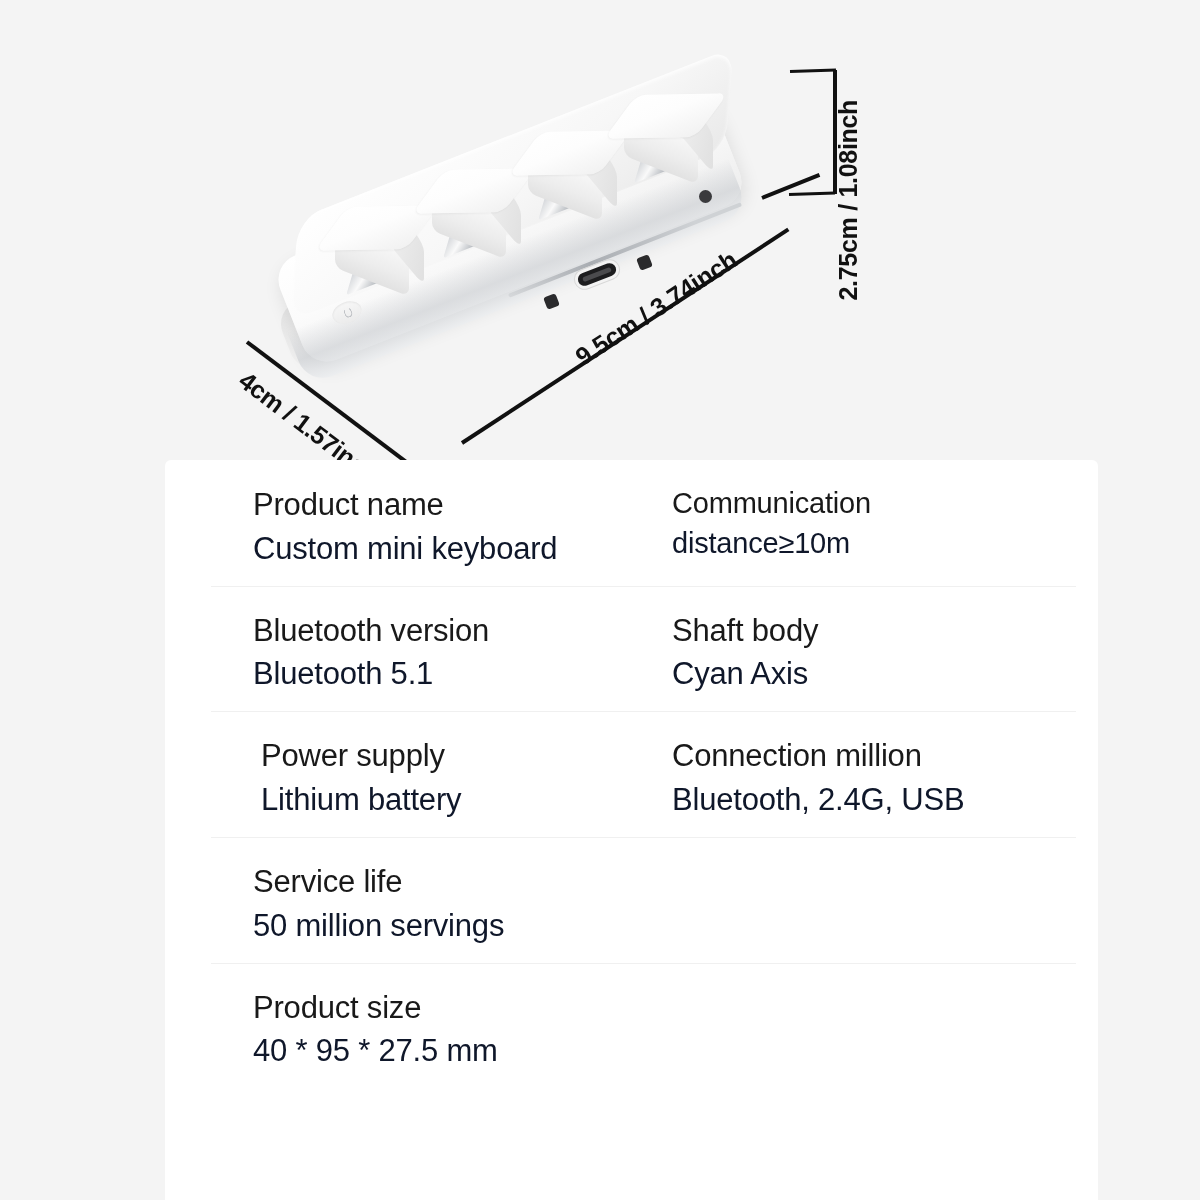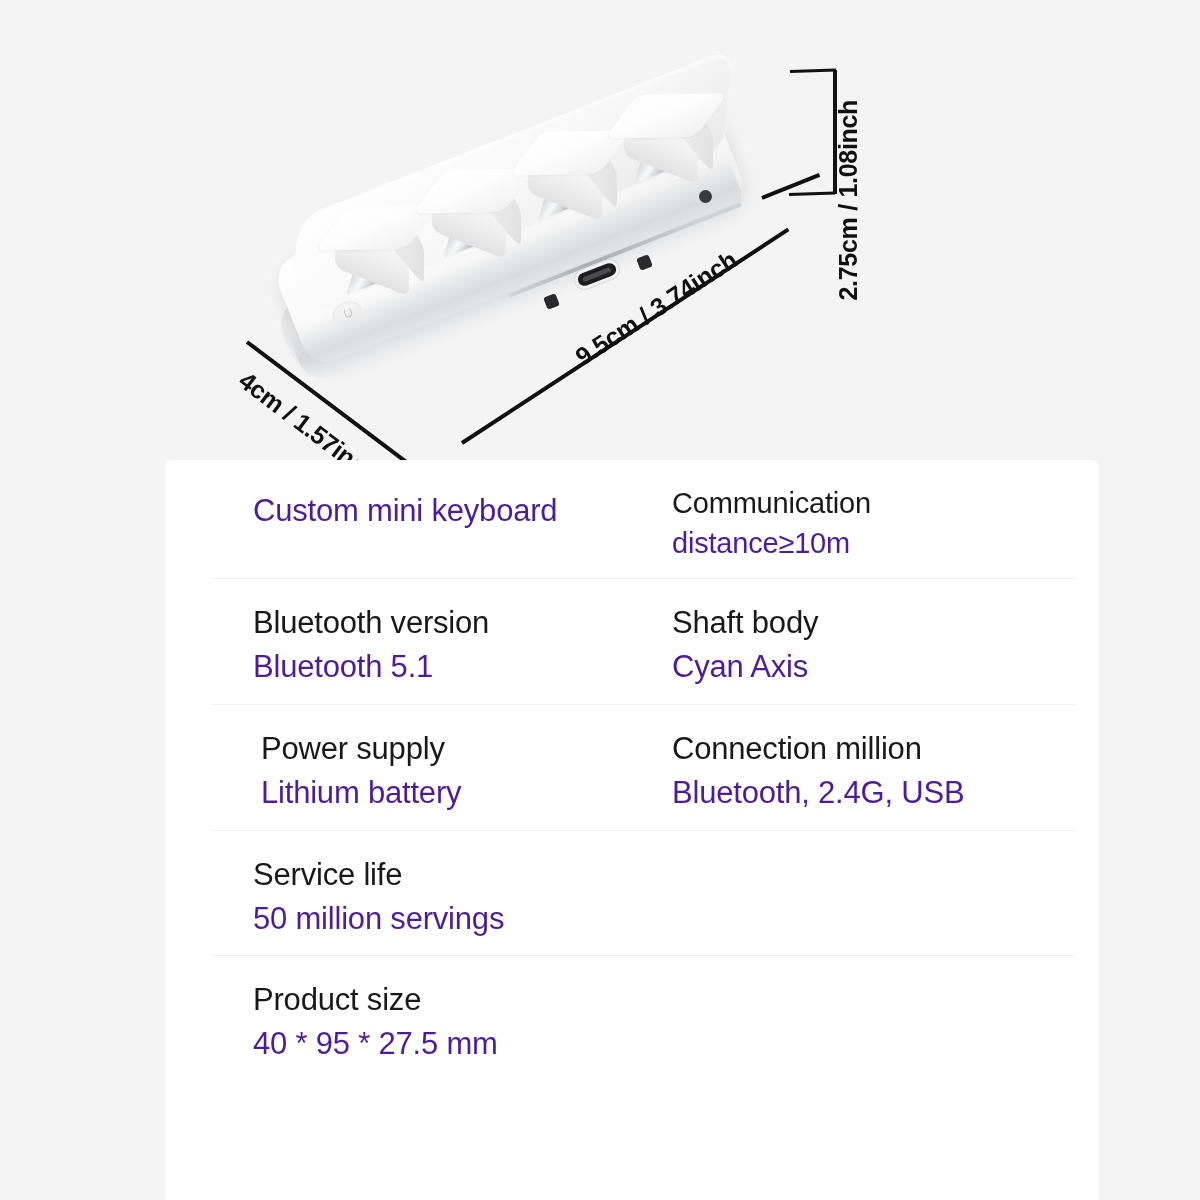--- a/index.html
+++ b/index.html
@@ -314,21 +314,21 @@
 
   .spec-label {
     font-size: 31px;
     color: #191919;
     line-height: 1.22;
     font-weight: 400;
     letter-spacing: -0.2px;
   }
   .spec-value {
     font-size: 31px;
-    color: #4c1d95;
+    color: #0f172a;
     line-height: 1.22;
     font-weight: 400;
     letter-spacing: -0.2px;
     margin-top: 6px;
   }
   .spec-cell.bold .spec-label,
   .spec-cell.bold .spec-value {
     font-weight: normal;
     font-size: 29px;
     line-height: 1.18;
@@ -393,20 +393,21 @@
   <div class="dim-line" id="dim-height-line"></div>
   <div class="dim-line" id="dim-height-tick-bot"></div>
   <div class="dim-label" id="dim-height-label">2.75cm / 1.08inch</div>
 </div>
 
 <div id="spec-panel">
   <div class="spec-rows">
 
     <div class="spec-row">
       <div class="spec-cell left">
+        <div class="spec-label">Product name</div>
         <div class="spec-value">Custom mini keyboard</div>
       </div>
       <div class="spec-cell right bold">
         <div class="spec-label">Communication</div>
         <div class="spec-value">distance≥10m</div>
       </div>
     </div>
 
     <div class="spec-row">
       <div class="spec-cell left">

